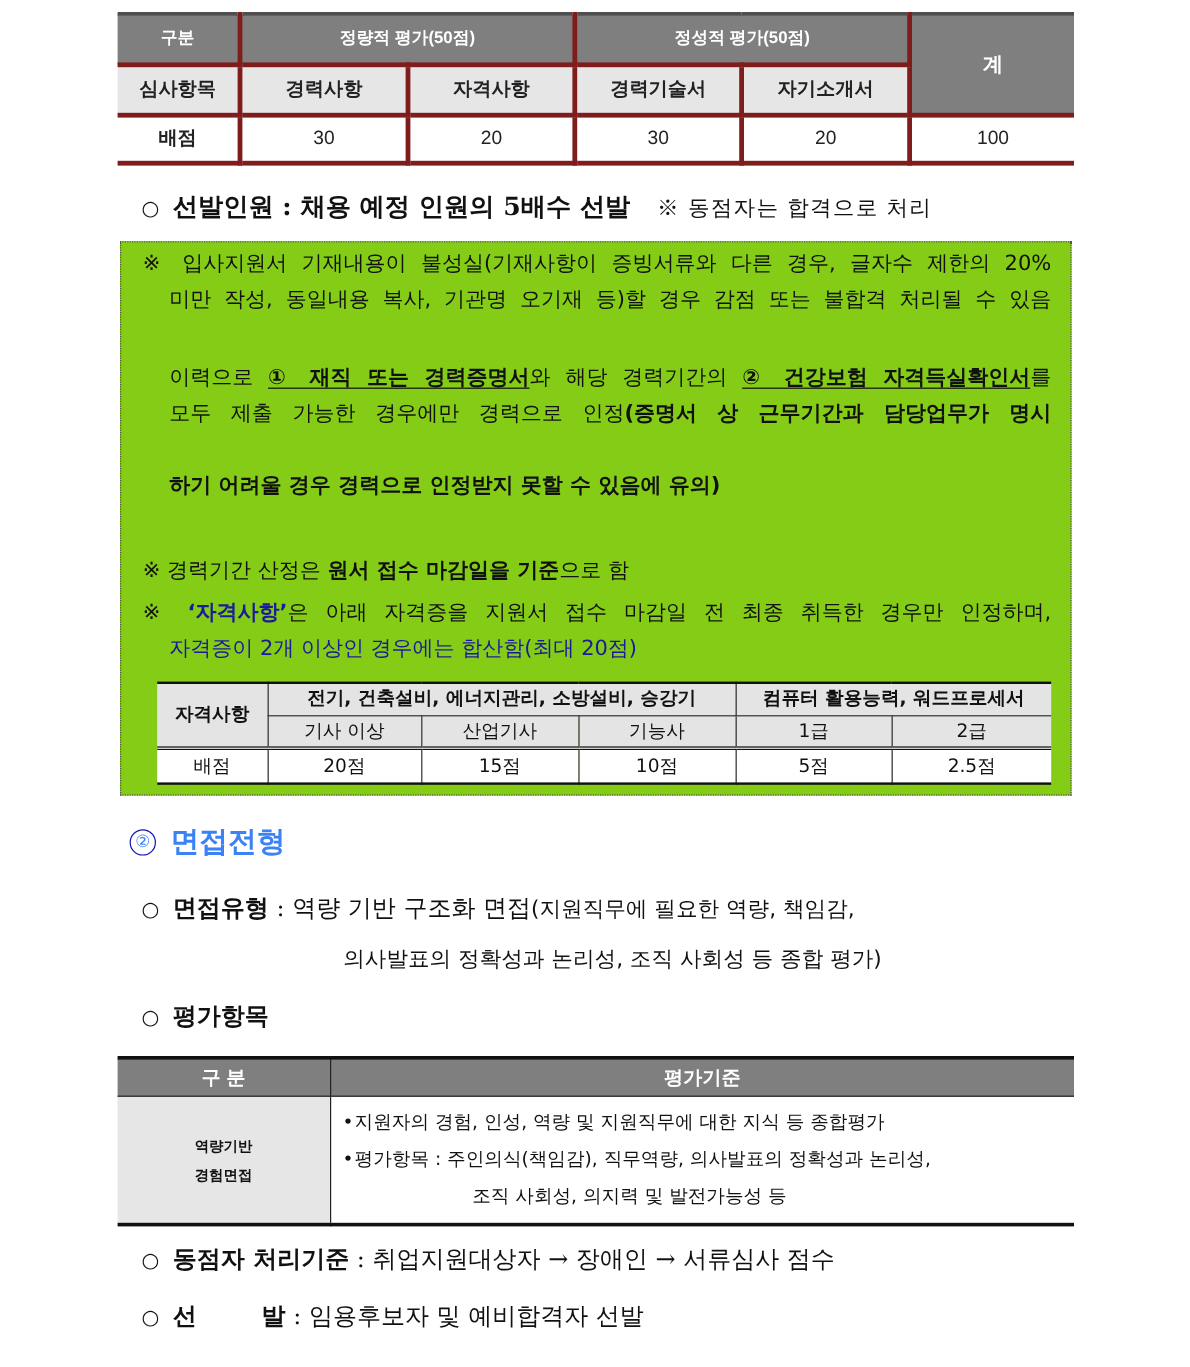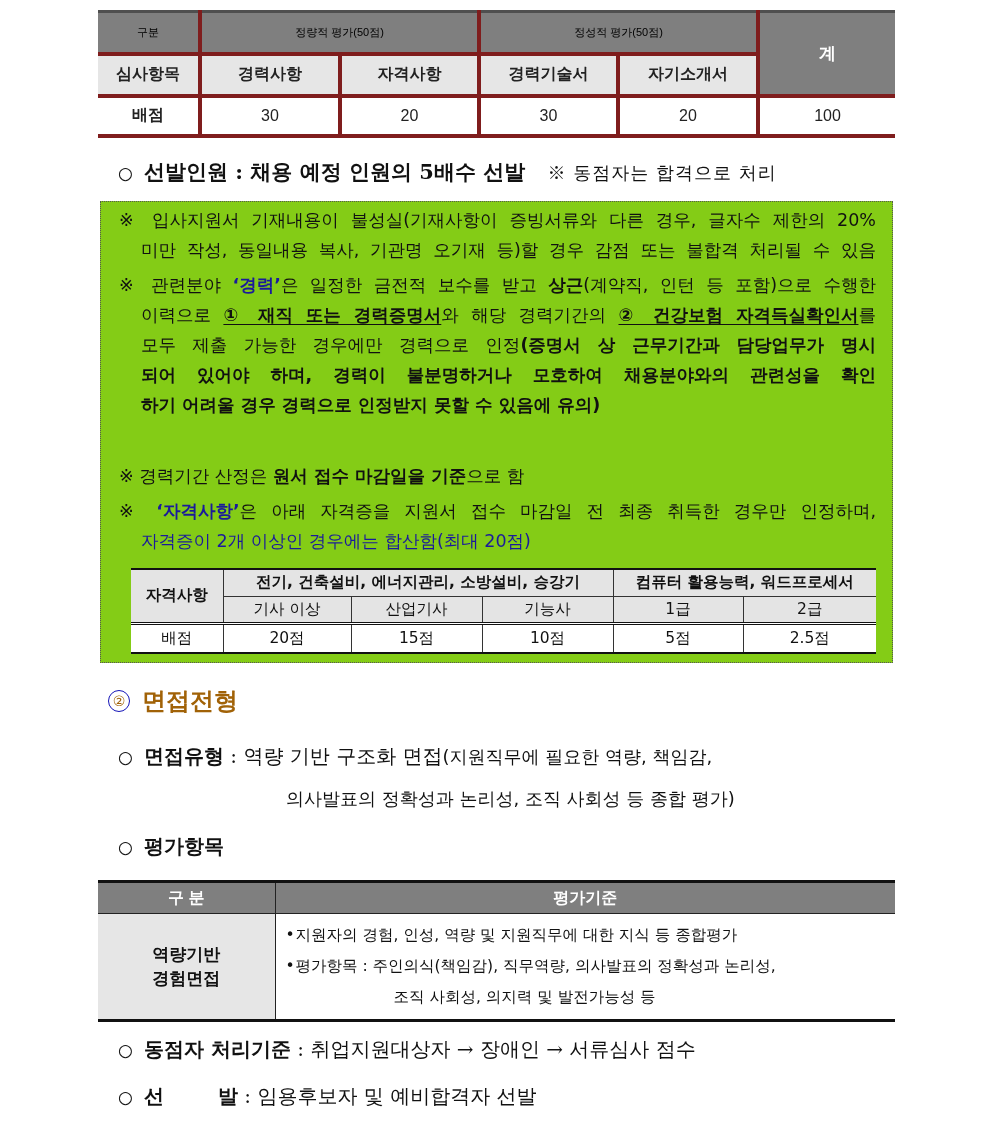--- a/index.html
+++ b/index.html
@@ -9,21 +9,21 @@
     
     .score-table {
       position: absolute; left: 98px; top: 10px; width: 797px;
       border-collapse: collapse; table-layout: fixed;
       font-family: "Liberation Sans", "DejaVu Sans", sans-serif;
       border-top: 3px solid #4f4f4f; border-bottom: 3px solid #4f4f4f;
     }
     .score-table td { text-align: center; vertical-align: middle; border: 4px solid #7f1d1d; font-size: 16px; }
     .score-table tr td:first-child { border-left: none; }
     .score-table tr td:last-child { border-right: none; }
-    .score-table .h1 td { height: 42px; background: #7f7f7f; color: #000000; font-weight: normal; font-size: 11px; border-top: none; }
+    .score-table .h1 td { height: 42px; background: #7f7f7f; color: #ffffff; font-weight: bold; font-size: 14px; border-top: none; }
     .score-table .h2 td { height: 42px; background: #e6e6e6; color: #222; font-weight: bold; }
     .score-table .r1 td { height: 40px; background: #fff; color: #222; }
     .score-table .r1 td.lbl { font-weight: bold; }
 
     
     .line { position: absolute; left: 118px; font-family: "DejaVu Serif", "Liberation Serif", serif; font-size: 20px; white-space: nowrap; color: #111; }
     .circ { display: inline-block; width: 26px; font-weight: normal; font-size: 17px; }
     .b { font-weight: bold; }
     .sm { font-size: 18px; }
 
@@ -43,37 +43,37 @@
       border-collapse: collapse; table-layout: fixed; font-size: 15.5px;
       border-top: 2px solid #111; border-bottom: 2px solid #111;
     }
     .cert-table td { border: 1px solid #333; text-align: center; height: 27px; }
     .cert-table tr td:first-child { border-left: none; }
     .cert-table tr td:last-child { border-right: none; }
     .cert-table .hd td { background: #e4e4e4; font-weight: bold; }
     .cert-table .sc td { background: #fff; border-top: 3px double #111; height: 30px; }
 
     
-    .sec-title { position: absolute; left: 108px; top: 685px; font-family: "DejaVu Sans", sans-serif; font-weight: bold; font-size: 24px; color: #a16207; white-space: nowrap; }
+    .sec-title { position: absolute; left: 108px; top: 685px; font-family: "DejaVu Sans", sans-serif; font-weight: bold; font-size: 24px; color: #3b82f6; white-space: nowrap; }
     .sec-title .num {
       display: inline-block; width: 22px; height: 22px; border: 1px solid #1515b8; border-radius: 50%;
       font-size: 14px; line-height: 20px; text-align: center; font-weight: normal; vertical-align: 3px; margin-right: 12px;
     }
 
     .eval-table {
       position: absolute; left: 98px; top: 880px; width: 797px;
       border-collapse: collapse; table-layout: fixed;
       border-top: 3px solid #111; border-bottom: 3px solid #111;
       font-family: "Liberation Sans", "DejaVu Sans", sans-serif;
     }
     .eval-table td { border: 1px solid #222; vertical-align: middle; }
     .eval-table tr td:first-child { border-left: none; }
     .eval-table tr td:last-child { border-right: none; }
     .eval-table .hd td { height: 32px; background: #7f7f7f; color: #fff; font-weight: bold; text-align: center; font-size: 16px; border-top: none; }
-    .eval-table .bd td.cat { background: #e6e6e6; text-align: center; font-weight: bold; font-size: 17px; line-height: 24px; height: 106px; margin-top: 36px; }
+    .eval-table .bd td.cat { background: #e6e6e6; text-align: center; font-weight: bold; font-size: 12px; line-height: 24px; height: 106px; margin-top: 36px; }
     .eval-table .bd td.crit { background: #fff; font-family: "DejaVu Sans", sans-serif; font-size: 15.5px; padding: 6px 0 6px 10px; line-height: 31px; }
     .crit .bul { display: inline-block; width: 10px; }
     .crit .cont { padding-left: 108px; }
   </style>
 </head>
 <body>
 
 <table class="score-table">
   <colgroup>
     <col style="width:102px">
@@ -114,31 +114,25 @@
 </div>
 
 <div class="notes">
   <div class="note" style="top:3px;">
     <span>※ 입사지원서 기재내용이 불성실(기재사항이 증빙서류와 다른 경우, 글자수 제한의 20%</span>
   </div>
   <div class="note" style="top:33px; left:40px;">
     <span>미만 작성, 동일내용 복사, 기관명 오기재 등)할 경우 감점 또는 불합격 처리될 수 있음</span>
   </div>
 
-  <div class="note" style="top:68px;">
-    <span>※ 관련분야 </span><span class="b blue">‘경력’</span><span>은 일정한 금전적 보수를 받고 </span><span class="b">상근</span><span>(계약직, 인턴 등 포함)으로 수행한</span>
-  </div>
   <div class="note" style="top:98px; left:40px;">
     <span>이력으로 </span><span class="b u">① 재직 또는 경력증명서</span><span>와 해당 경력기간의 </span><span class="b u">② 건강보험 자격득실확인서</span><span>를</span>
   </div>
   <div class="note" style="top:128px; left:40px;">
     <span>모두 제출 가능한 경우에만 경력으로 인정</span><span class="b">(증명서 상 근무기간과 담당업무가 명시</span>
-  </div>
-  <div class="note b" style="top:158px; left:40px;">
-    <span>되어 있어야 하며, 경력이 불분명하거나 모호하여 채용분야와의 관련성을 확인</span>
   </div>
   <div class="note b last-left" style="top:188px; left:40px;">
     <span>하기 어려울 경우 경력으로 인정받지 못할 수 있음에 유의)</span>
   </div>
 
 
   <div class="note last-left" style="top:259px;">
     <span>※ 경력기간 산정은 </span><span class="b">원서 접수 마감일을 기준</span><span>으로 함</span>
   </div>
 

